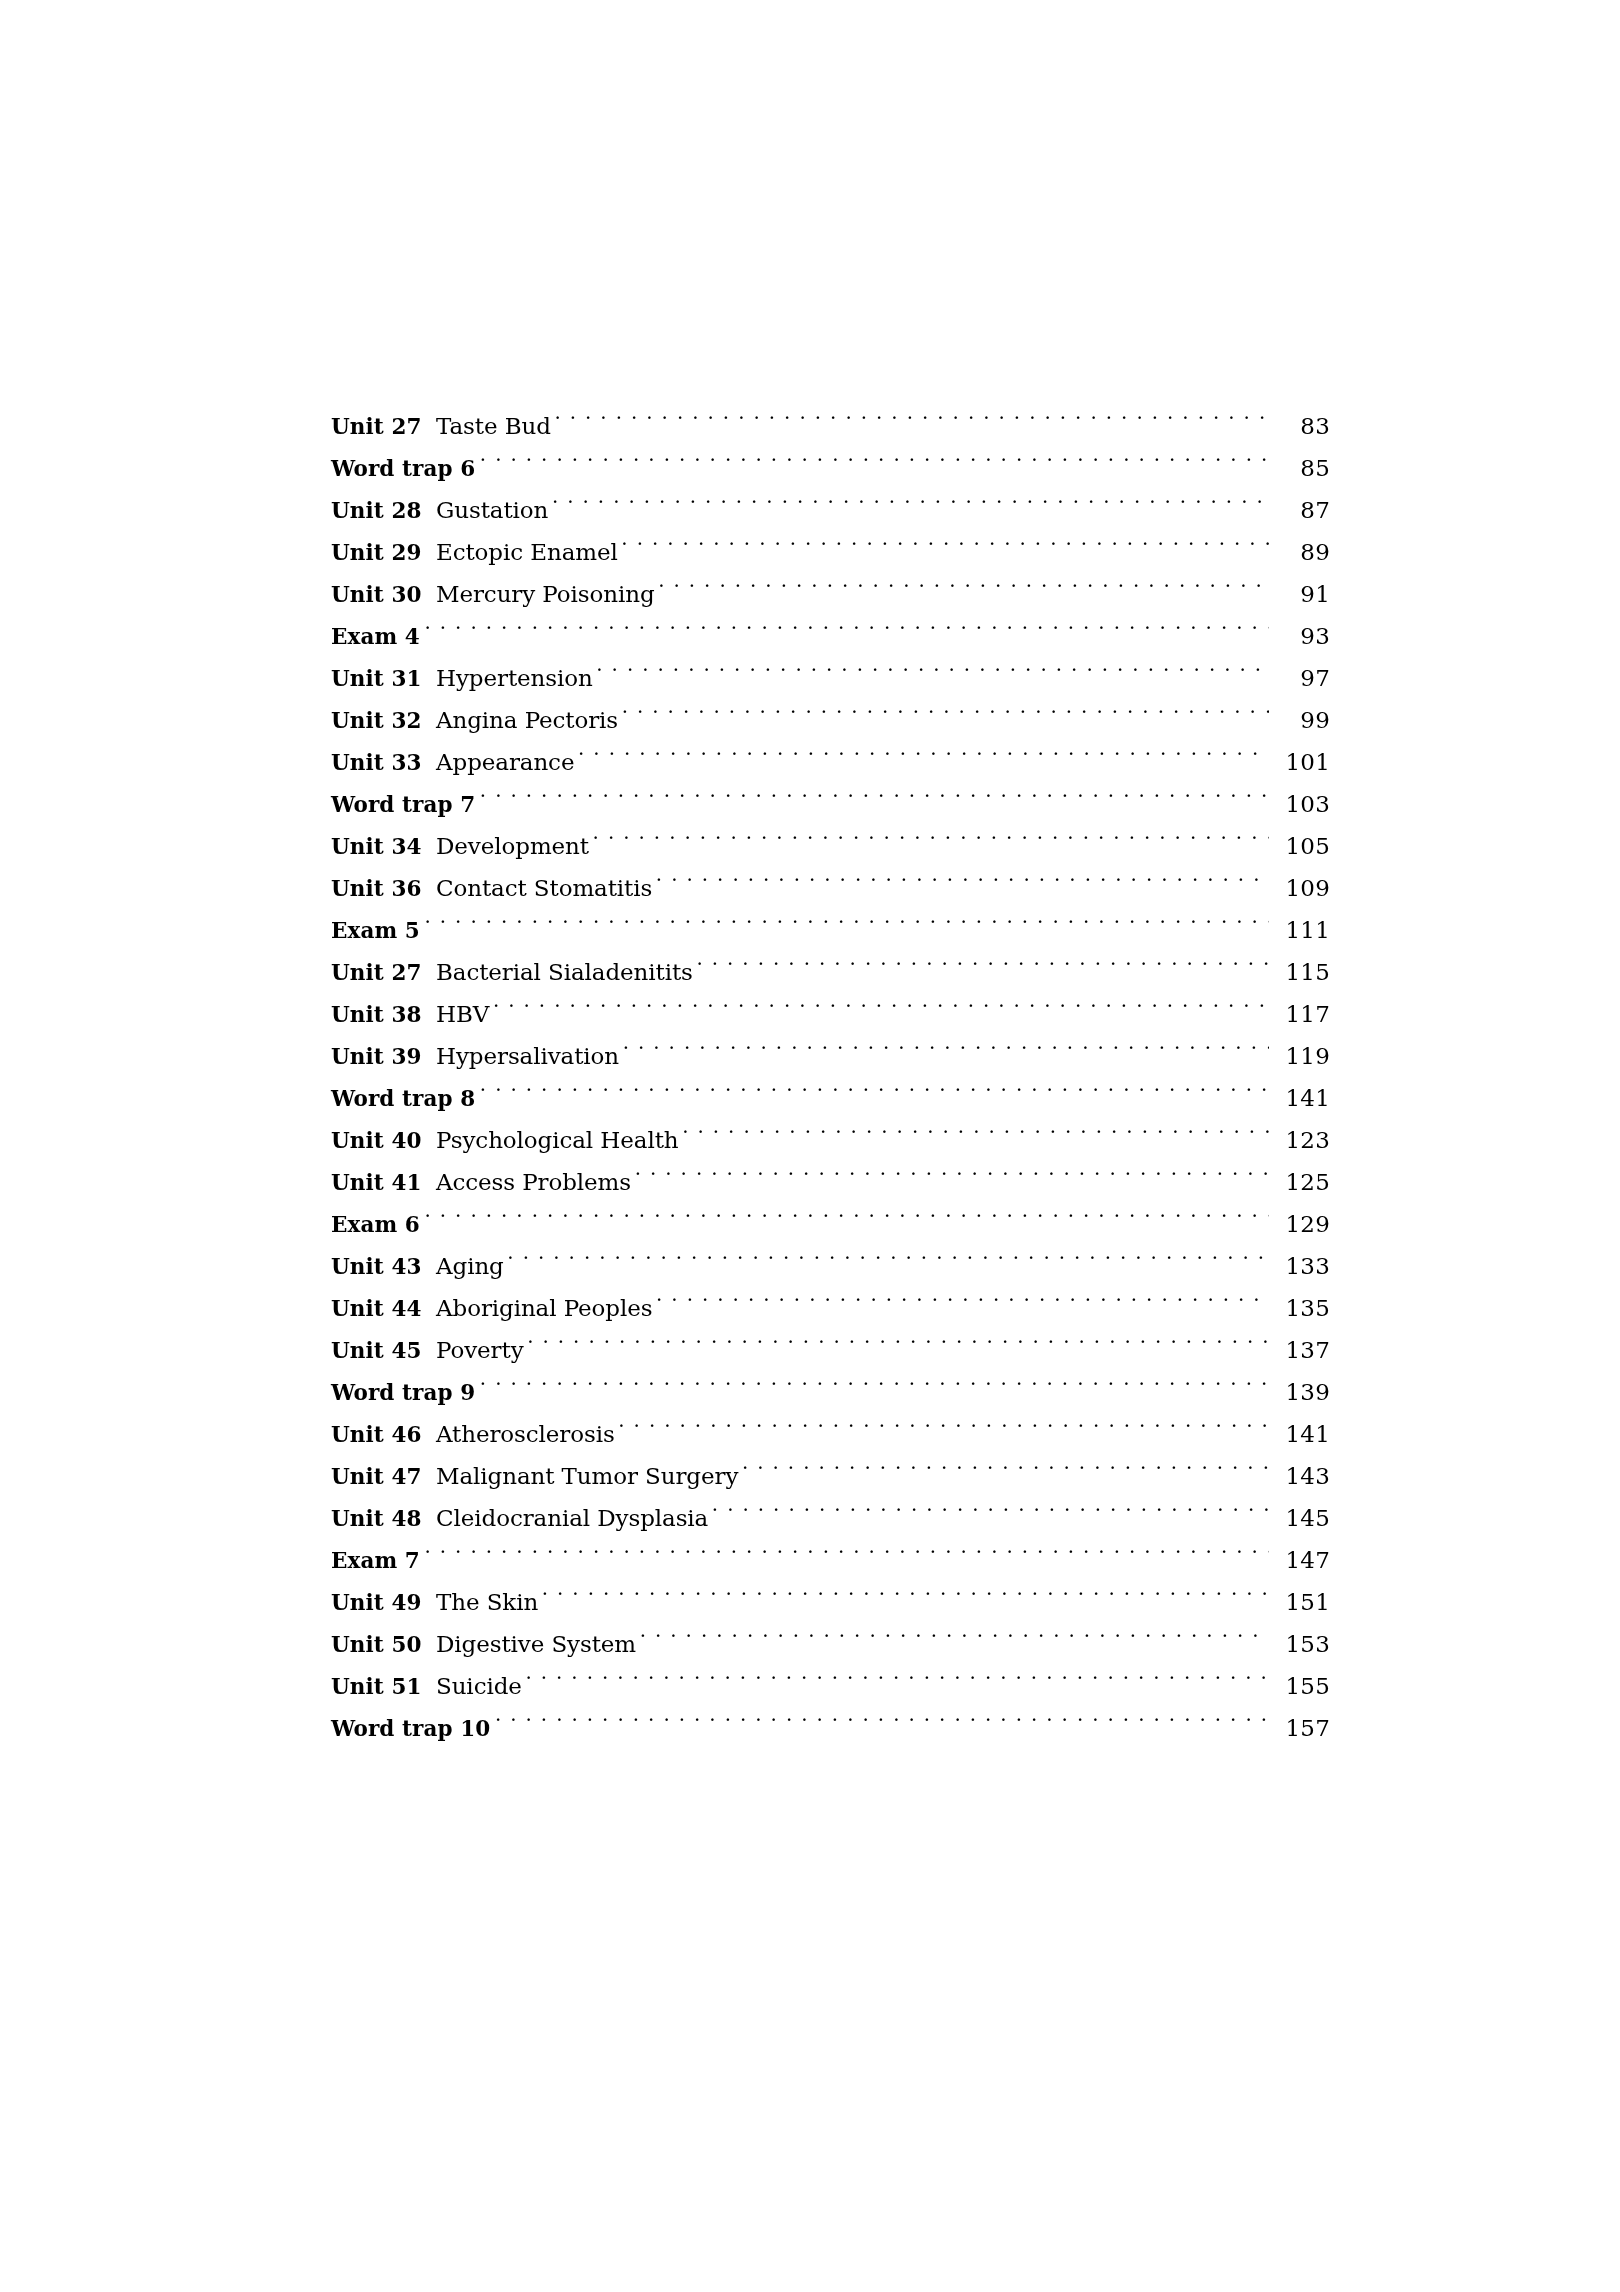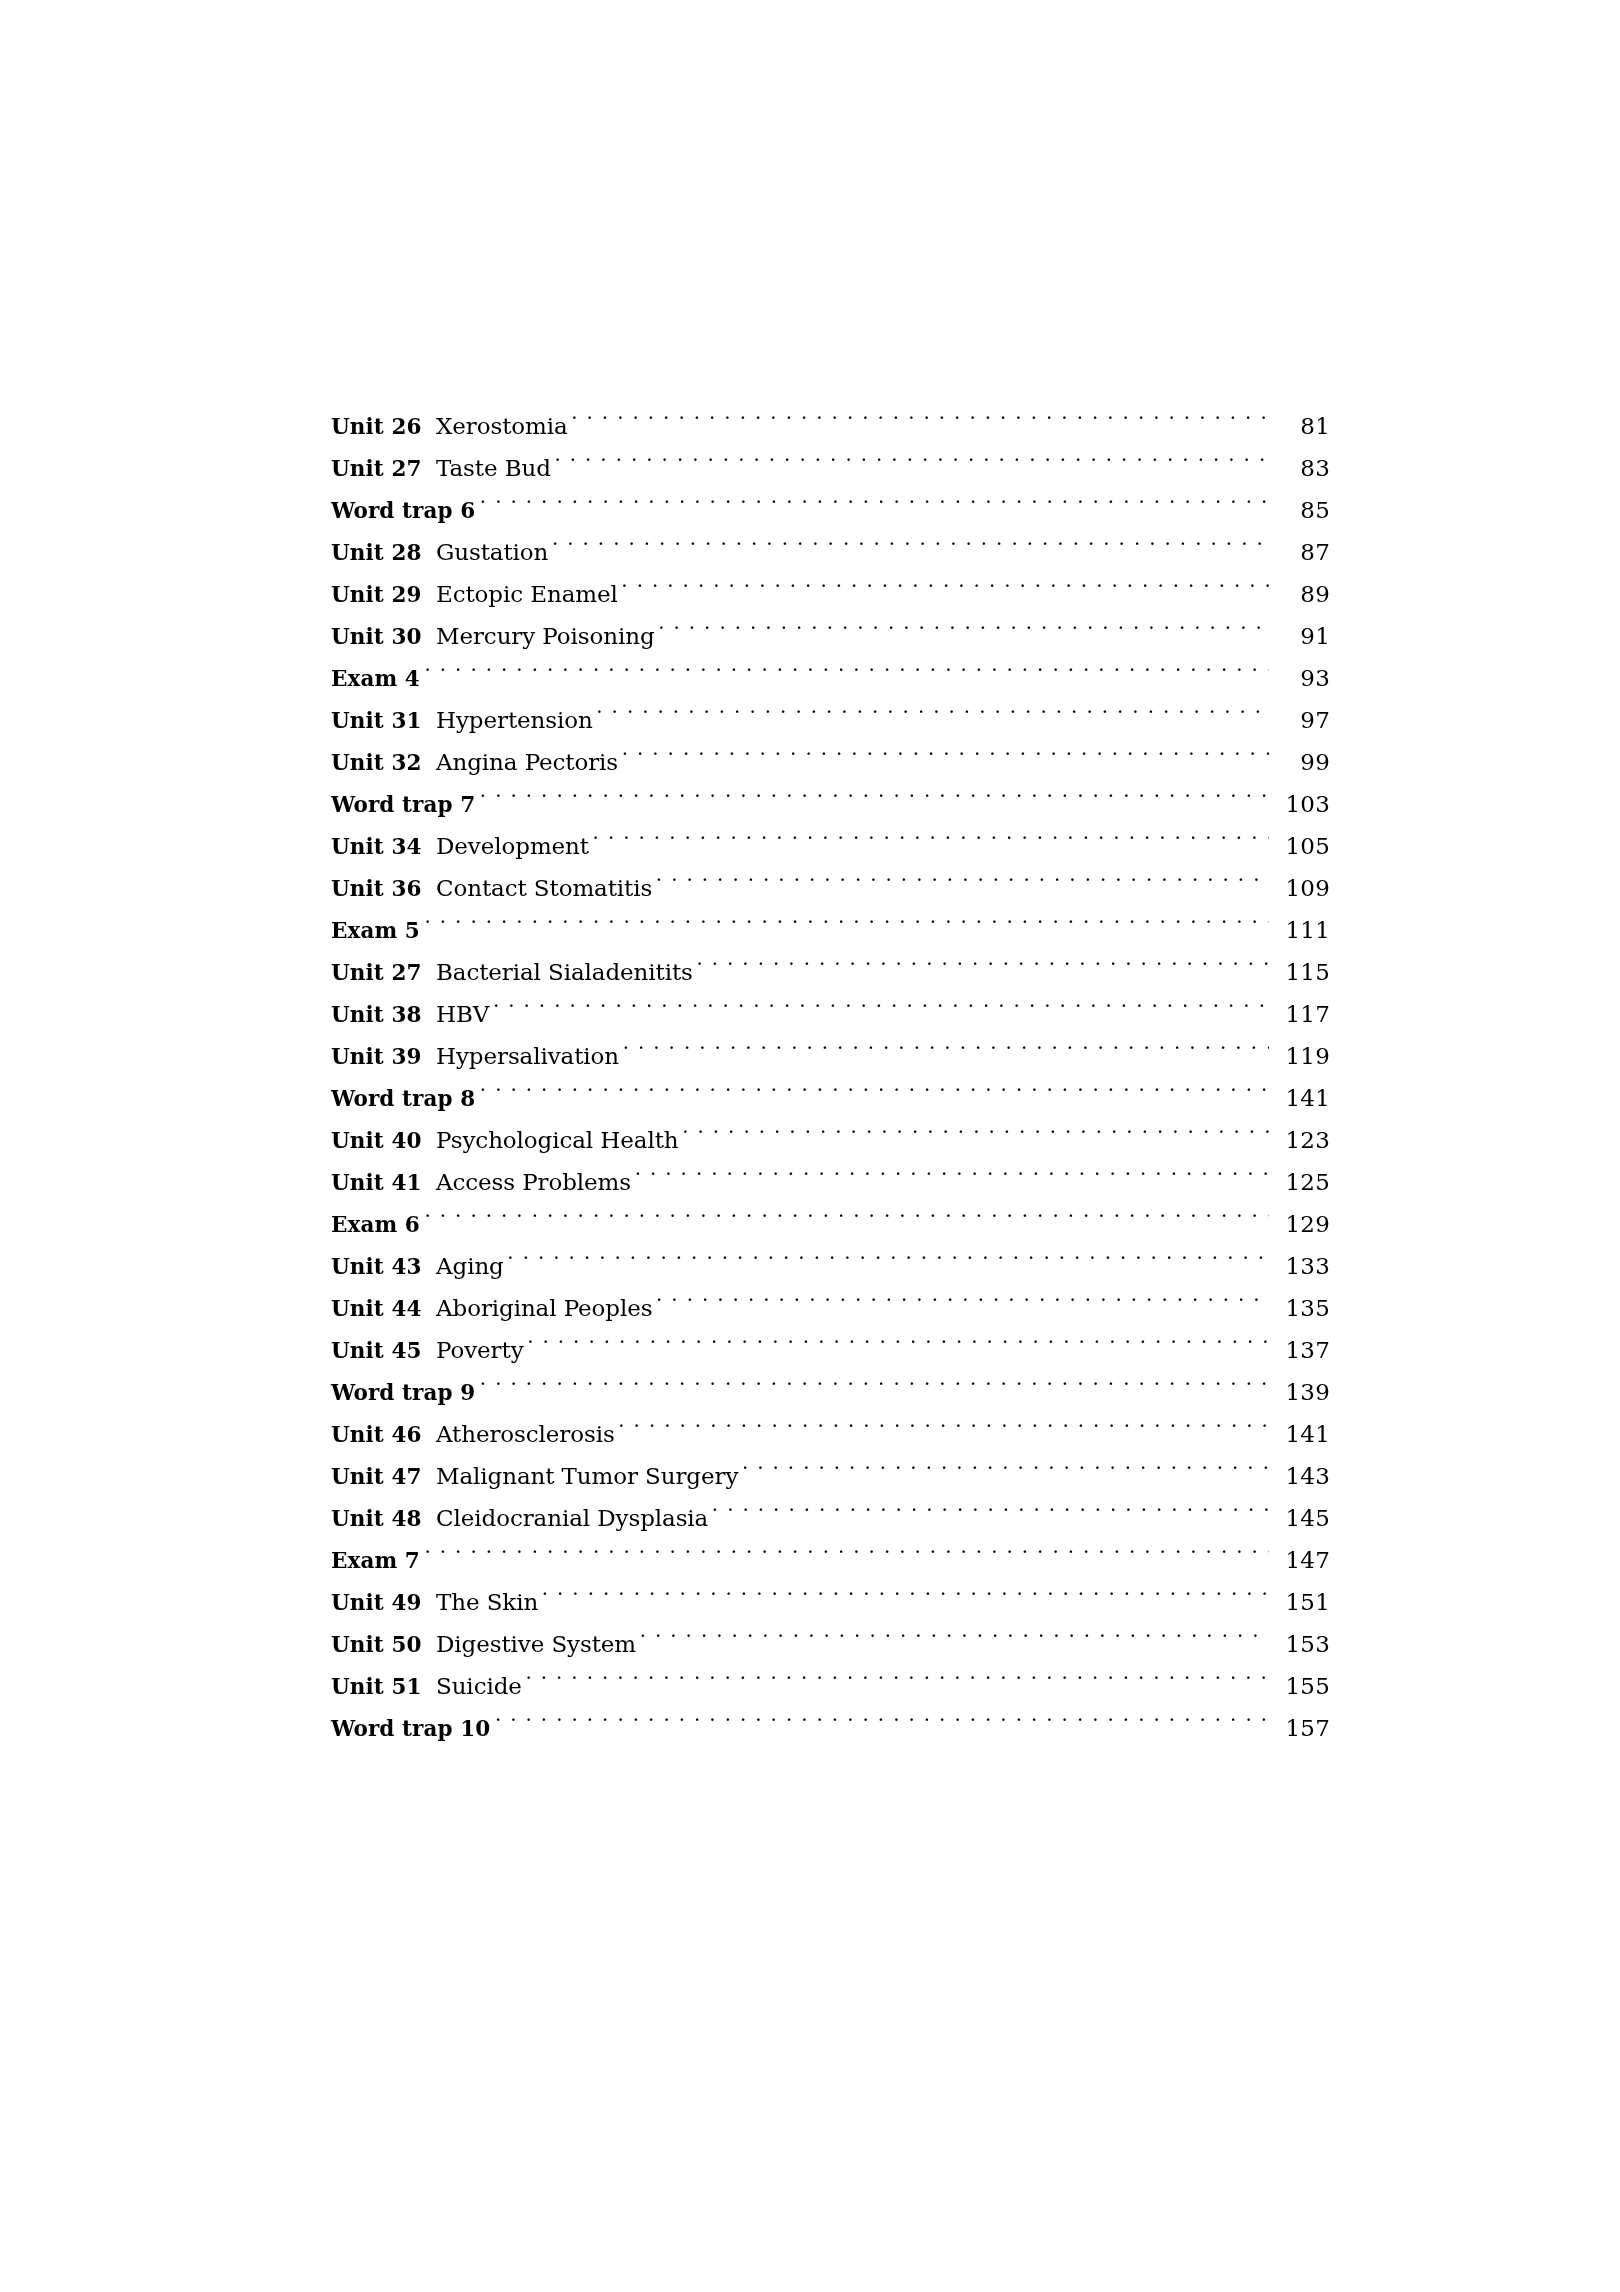--- a/index.html
+++ b/index.html
@@ -97,26 +97,20 @@
     font-size: 23px;
     letter-spacing: 0.2px;
   }
 </style>
 </head>
 <body>
 
 <div id="page">
   <div id="toc">
       <div class="toc-row unit">
-        <span class="unit-label">Unit 26</span>
-        <span class="entry-title">Xerostomia</span>
-        <span class="leader"></span>
-        <span class="page-num">81</span>
-      </div>
-      <div class="toc-row unit">
         <span class="unit-label">Unit 27</span>
         <span class="entry-title">Taste Bud</span>
         <span class="leader"></span>
         <span class="page-num">83</span>
       </div>
       <div class="toc-row section">
         <span class="entry-title">Word trap 6</span>
         <span class="leader"></span>
         <span class="page-num">85</span>
       </div>
@@ -148,20 +142,26 @@
         <span class="entry-title">Hypertension</span>
         <span class="leader"></span>
         <span class="page-num">97</span>
       </div>
       <div class="toc-row unit">
         <span class="unit-label">Unit 32</span>
         <span class="entry-title">Angina Pectoris</span>
         <span class="leader"></span>
         <span class="page-num">99</span>
       </div>
+      <div class="toc-row unit">
+        <span class="unit-label">Unit 33</span>
+        <span class="entry-title">Appearance</span>
+        <span class="leader"></span>
+        <span class="page-num">101</span>
+      </div>
       <div class="toc-row section">
         <span class="entry-title">Word trap 7</span>
         <span class="leader"></span>
         <span class="page-num">103</span>
       </div>
       <div class="toc-row unit">
         <span class="unit-label">Unit 34</span>
         <span class="entry-title">Development</span>
         <span class="leader"></span>
         <span class="page-num">105</span>

